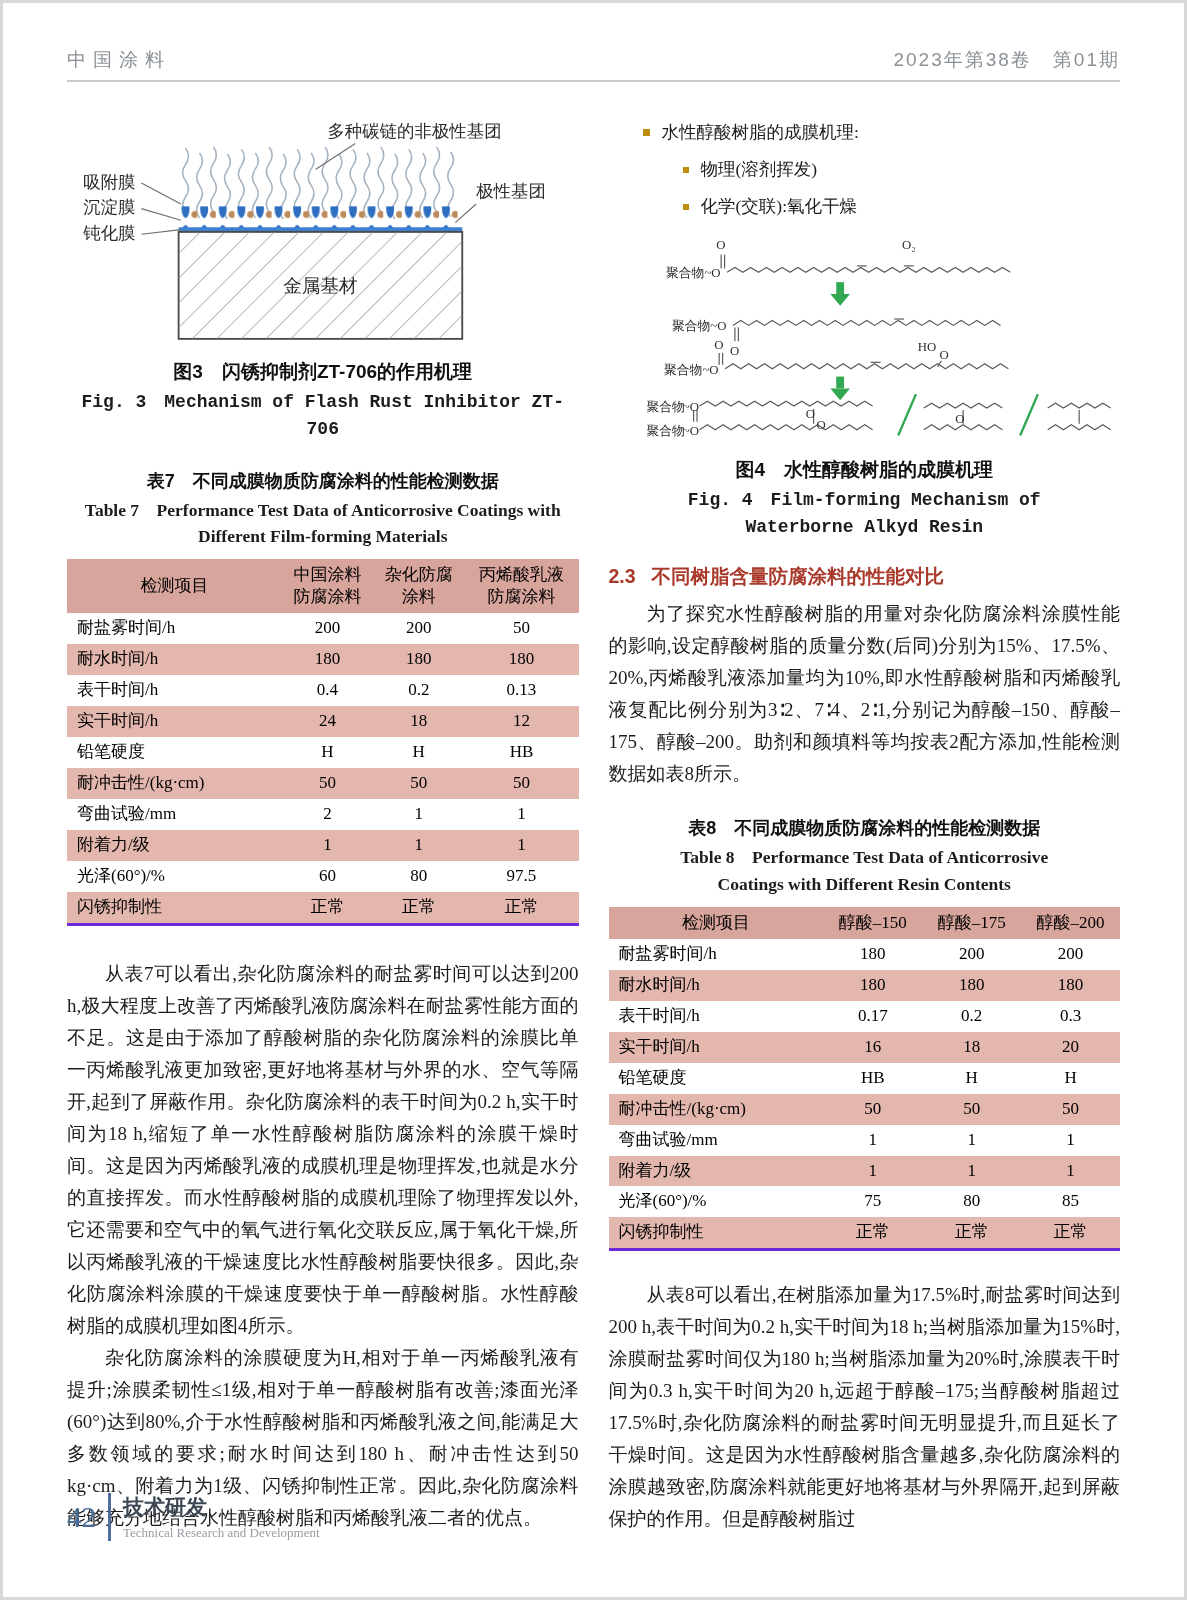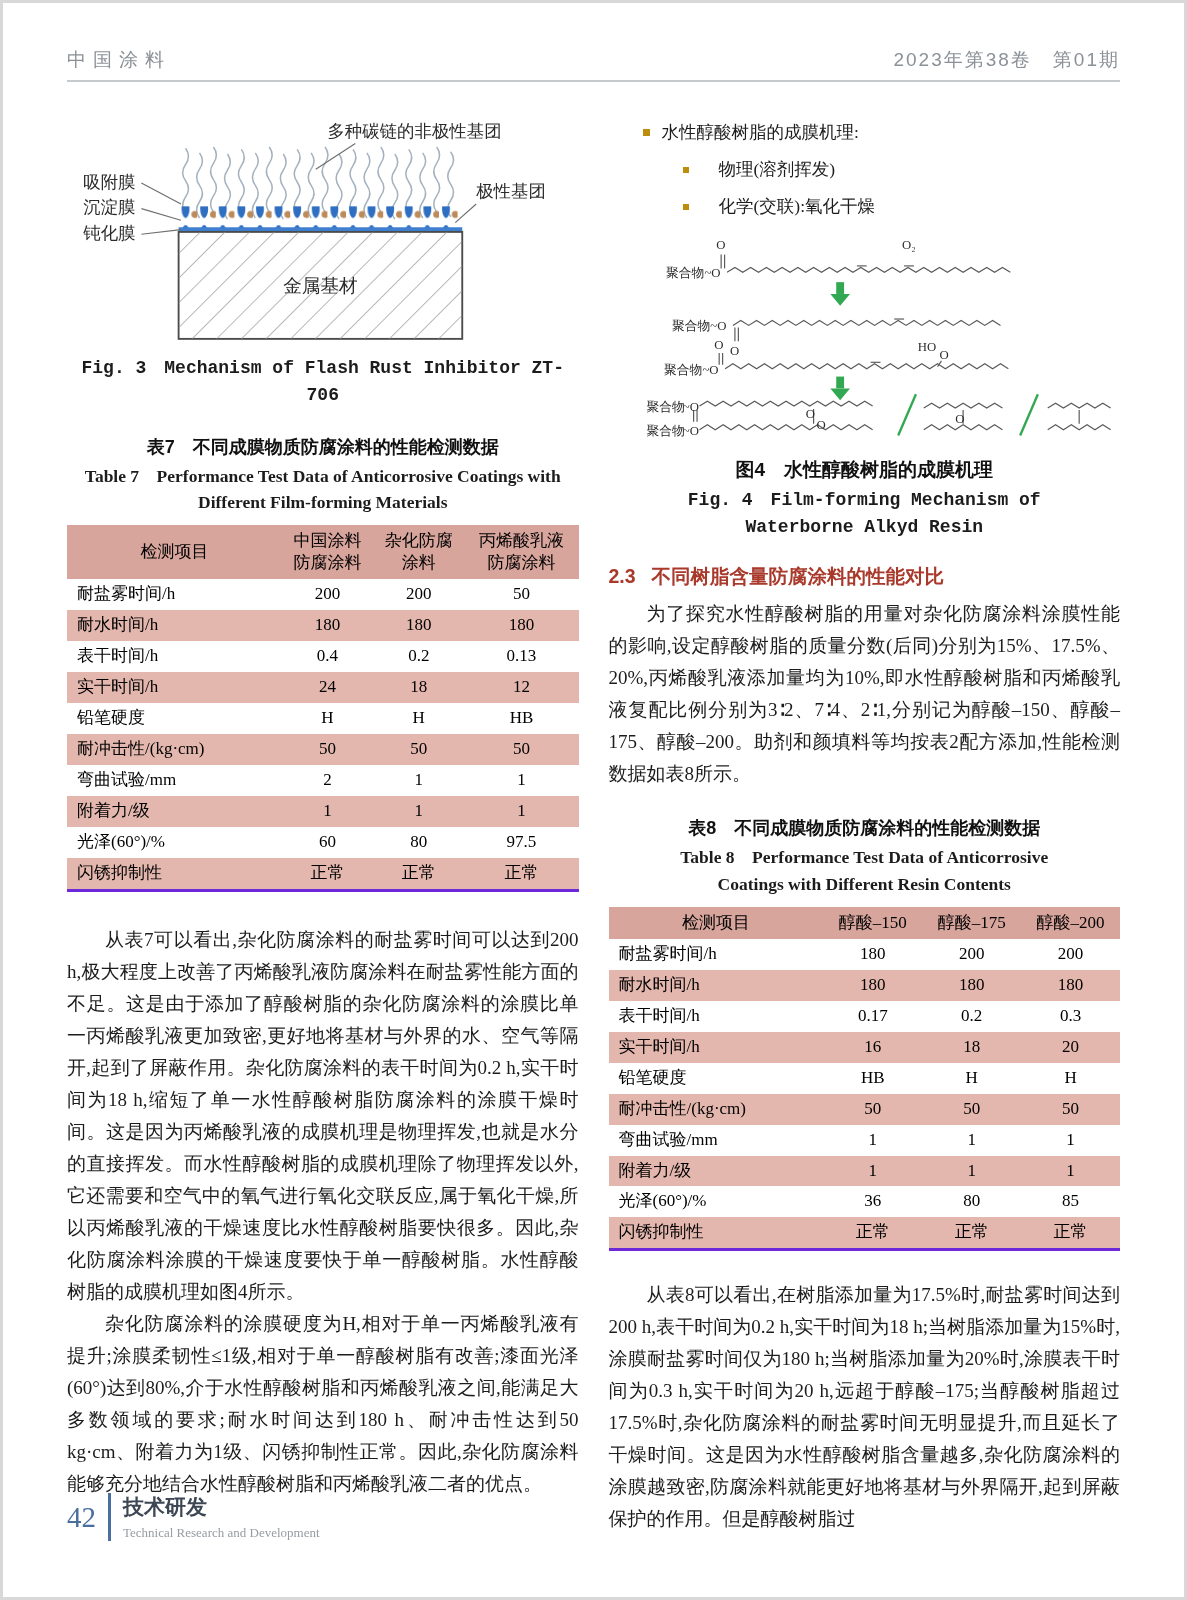--- a/index.html
+++ b/index.html
@@ -55,21 +55,21 @@
   table.data tbody tr:nth-child(even) { background:#e3b7ae; }
   
   .para {
     font-size:19px; line-height:32px; text-align:justify;
     text-indent:2em; margin-top:0;
   }
   .para-block { margin-top:30px; }
   
   .bullet-list { margin:8px 0 0 34px; font-size:17.5px; }
   .bullet-row { display:flex; align-items:baseline; margin-bottom:13px; }
-  .bullet-row.sub { margin-left:40px;gap:18px; }
+  .bullet-row.sub { margin-left:40px; }
   .bullet-sq {
     width:7px; height:7px; background:#bd8d0e; flex:0 0 auto;
     margin-right:12px; position:relative; top:-2px;
   }
   .bullet-row.sub .bullet-sq { width:6px; height:6px; }
   
   .sec-head {
     margin-top:22px; color:#a8392b; font-weight:bold; font-size:19.5px;
     font-family:"Liberation Sans","DejaVu Sans",sans-serif;
   }
@@ -157,20 +157,21 @@
             <line x1="352" y1="74" x2="334" y2="90"></line>
           </g>
 
           <text x="14" y="60" font-size="15">吸附膜</text>
           <text x="14" y="82" font-size="15">沉淀膜</text>
           <text x="14" y="104" font-size="15">钝化膜</text>
           <text x="224" y="16" font-size="15">多种碳链的非极性基团</text>
           <text x="352" y="68" font-size="15">极性基团</text>
         </svg>
         <figcaption>
+          <div class="cap-cn">图3　闪锈抑制剂ZT-706的作用机理</div>
           <div class="cap-en">Fig. 3　Mechanism of Flash Rust Inhibitor ZT-706</div>
         </figcaption>
       </figure>
 
       <div class="tbl-title-cn">表7　不同成膜物质防腐涂料的性能检测数据</div>
       <div class="tbl-title-en">Table 7　Performance Test Data of Anticorrosive Coatings with Different Film-forming Materials</div>
       <table class="data">
         <thead>
             <tr>
               <th>
@@ -420,21 +421,21 @@
               <td>1</td>
             </tr>
             <tr>
               <td class="rowlabel">附着力/级</td>
               <td>1</td>
               <td>1</td>
               <td>1</td>
             </tr>
             <tr>
               <td class="rowlabel">光泽(60°)/%</td>
-              <td>36</td>
+              <td>75</td>
               <td>80</td>
               <td>85</td>
             </tr>
             <tr>
               <td class="rowlabel">闪锈抑制性</td>
               <td>正常</td>
               <td>正常</td>
               <td>正常</td>
             </tr>
           </tbody>

